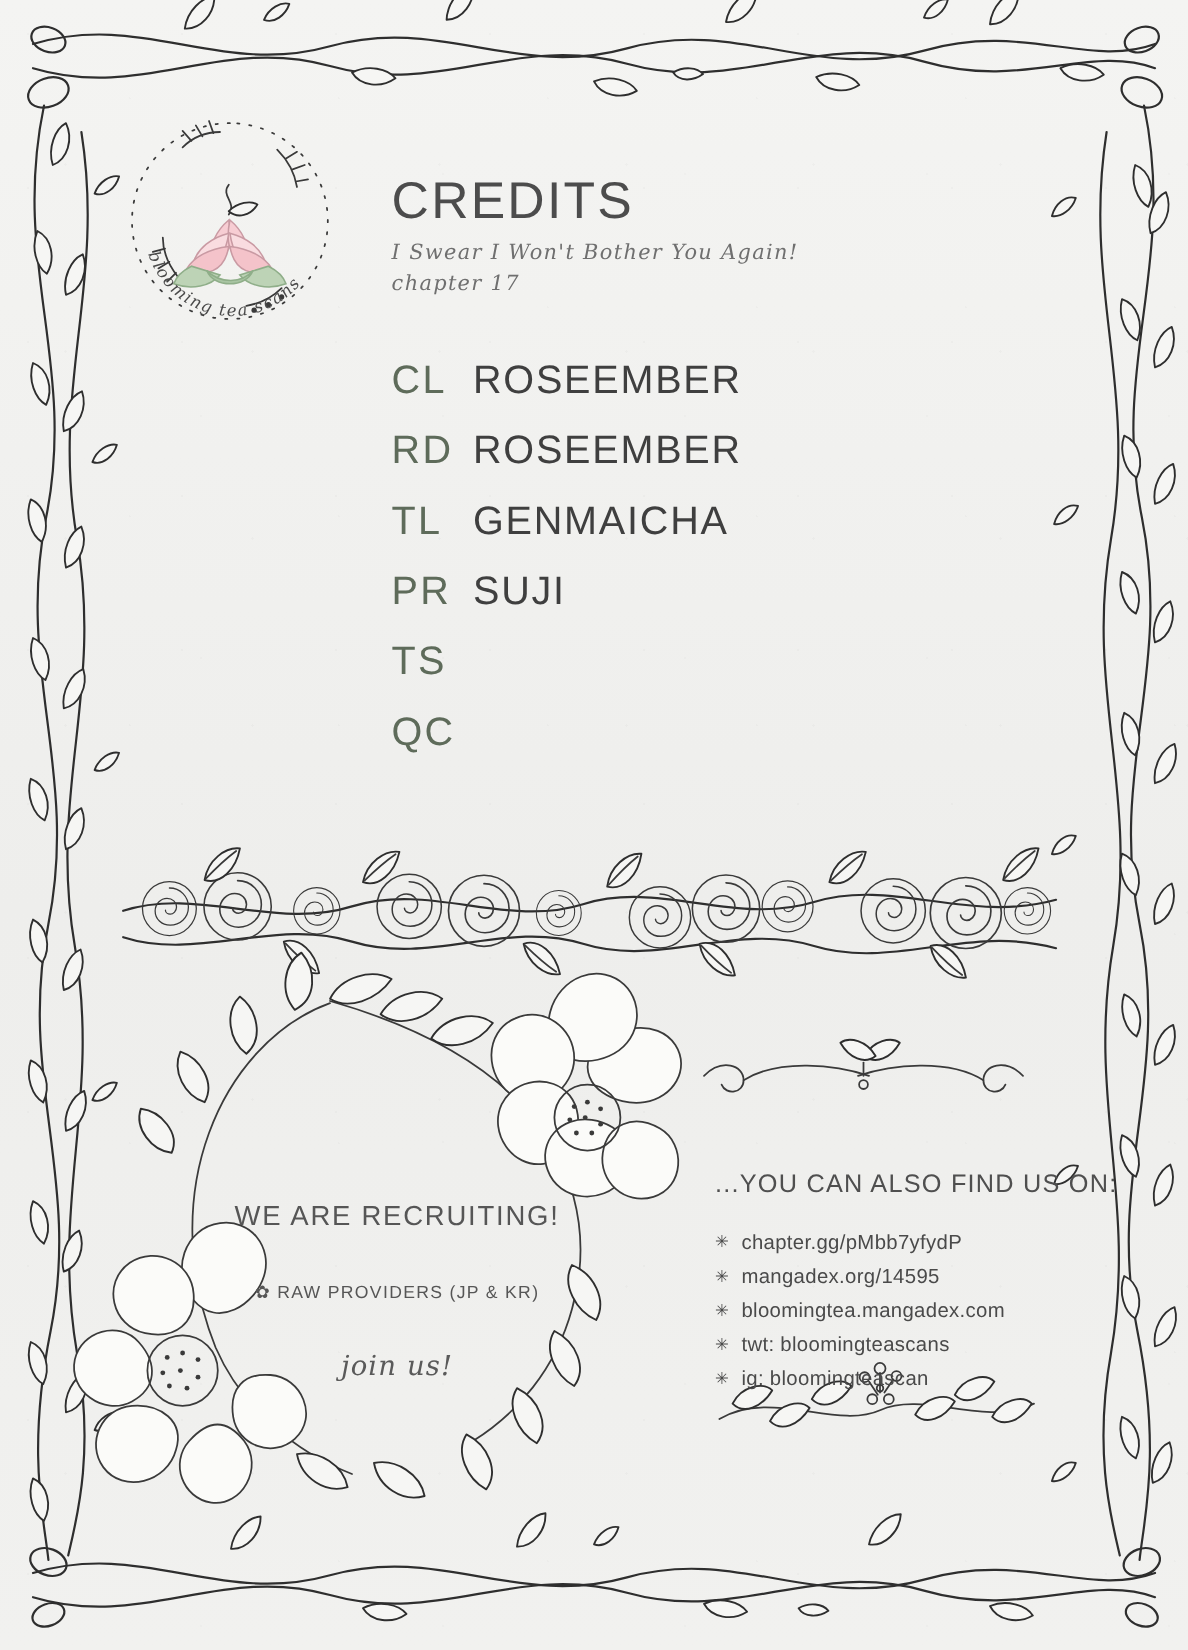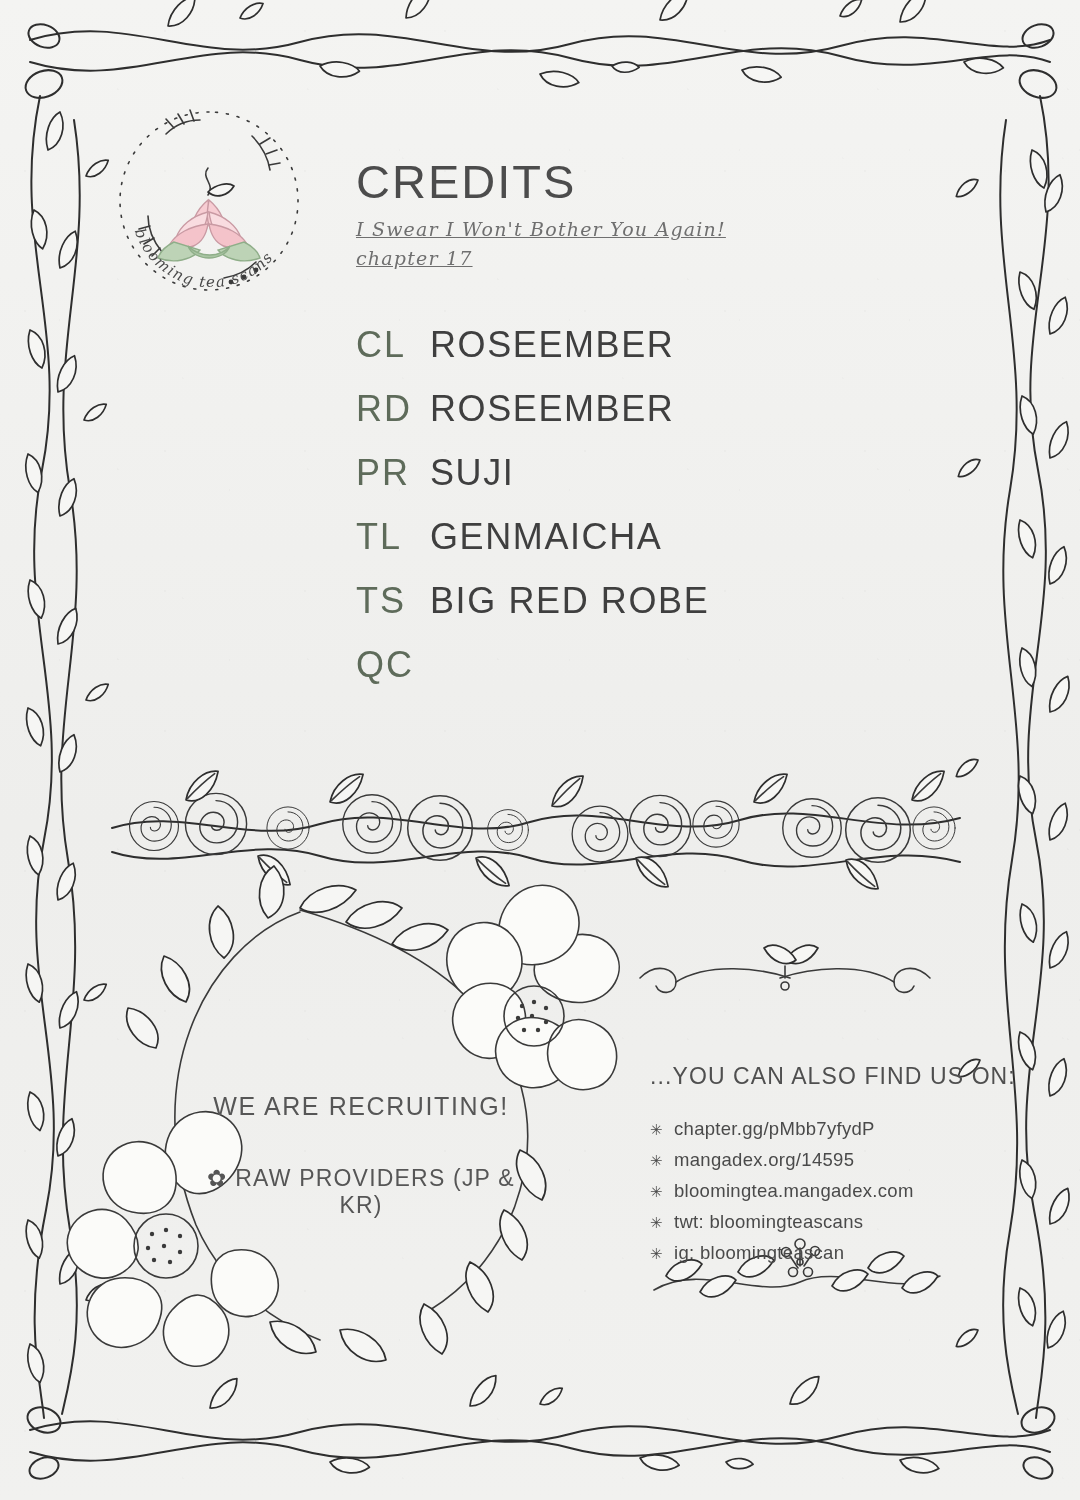--- a/index.html
+++ b/index.html
@@ -86,21 +86,20 @@
     margin: 0 0 10px 0;
     font-family: "Liberation Sans", sans-serif;
   }
   .subtitle {
     font-family: "DejaVu Serif", serif;
     font-style: italic;
     font-size: 19px;
     color: #6f6f6f;
     letter-spacing: 1.2px;
     line-height: 1.55;
-    text-decoration: underline;
   }
 
   
   .credits-list {
     position: absolute;
     left: 356px;
     top: 324px;
     width: 640px;
   }
   .credit-row {
@@ -131,21 +130,21 @@
     width: 330px;
     text-align: center;
   }
   .recruit-title {
     font-size: 25px;
     letter-spacing: 1.6px;
     color: #565656;
   }
   .recruit-item {
     margin-top: 44px;
-    font-size: 23px;
+    font-size: 16px;
     letter-spacing: 1.2px;
     color: #565656;
   }
   .recruit-join {
     margin-top: 42px;
     font-family: "DejaVu Serif", serif;
     font-style: italic;
     font-size: 25px;
     color: #5a5a5a;
     letter-spacing: 1px;
@@ -339,30 +338,29 @@
   <div class="credits-list">
     <div class="credit-row">
       <span class="credit-role">CL</span>
       <span class="credit-name">ROSEEMBER</span>
     </div>
     <div class="credit-row">
       <span class="credit-role">RD</span>
       <span class="credit-name">ROSEEMBER</span>
     </div>
     <div class="credit-row">
+      <span class="credit-role">TL</span>
+      <span class="credit-name">GENMAICHA</span>
+    </div>
+    <div class="credit-row">
       <span class="credit-role">PR</span>
       <span class="credit-name">SUJI</span>
     </div>
     <div class="credit-row">
-      <span class="credit-role">TL</span>
-      <span class="credit-name">GENMAICHA</span>
-    </div>
-    <div class="credit-row">
       <span class="credit-role">TS</span>
-      <span class="credit-name">BIG RED ROBE</span>
     </div>
     <div class="credit-row">
       <span class="credit-role">QC</span>
     </div>
   </div>
 
   <svg class="deco-svg" viewBox="0 0 1080 1500">
     <defs>
       <g id="rose">
         <circle class="ink-thin" cx="0" cy="0" r="34"></circle>
@@ -494,20 +492,21 @@
       </g>
     </g>
   </svg>
 
   <div class="recruit">
     <div class="recruit-title">WE ARE RECRUITING!</div>
     <div class="recruit-item">
       <span>✿</span>
       <span>RAW PROVIDERS (JP &amp; KR)</span>
     </div>
+    <div class="recruit-join">join us!</div>
   </div>
 
   <div class="findus">
     <div class="findus-title">...YOU CAN ALSO FIND US ON:</div>
 
     <div class="link-row">
       <span class="link-bullet">✳</span>
       <span>chapter.gg/pMbb7yfydP</span>
     </div>
     <div class="link-row">

